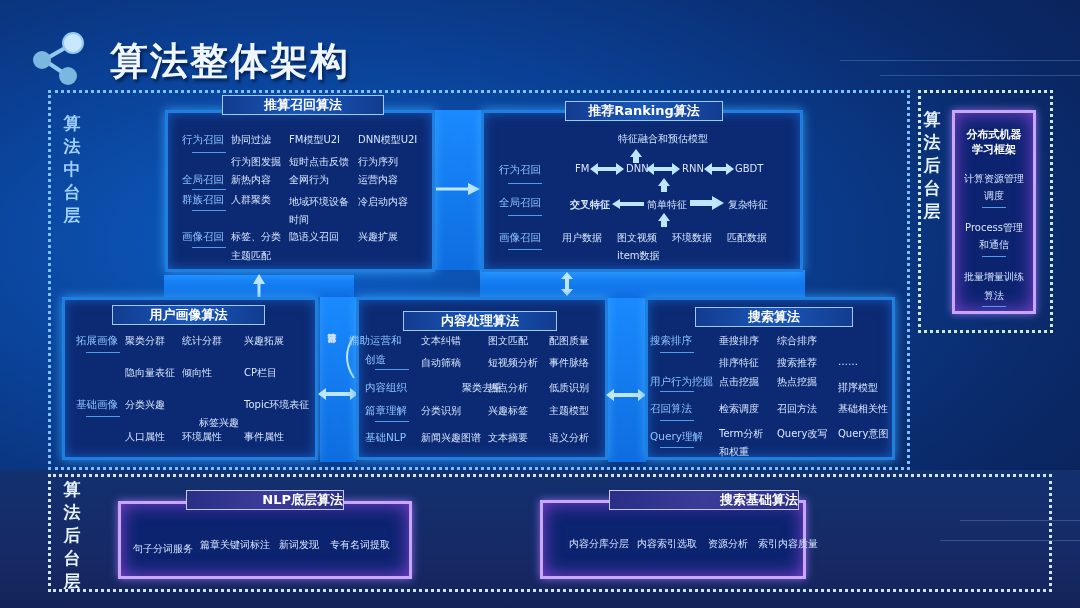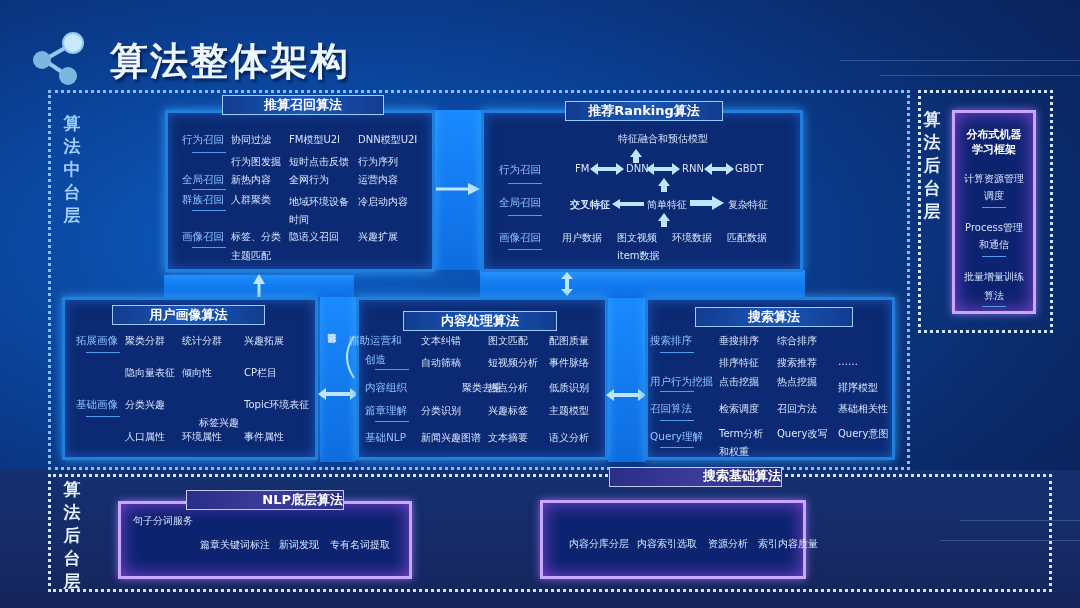--- a/index.html
+++ b/index.html
@@ -321,23 +321,23 @@
 
 <div class="cat" style="left:650px;top:430px;">Query理解</div>
 <div class="uline" style="left:660px;top:447px;"></div>
 <div class="cell" style="left:719px;top:427px;">Term分析</div>
 <div class="cell" style="left:777px;top:427px;">Query改写</div>
 <div class="cell" style="left:838px;top:427px;">Query意图</div>
 <div class="cell" style="left:719px;top:445px;">和权重</div>
 
 <div class="panel purple" style="left:118px;top:501px;width:294px;height:78px;"></div>
 <div class="ptitle purple" style="left:186px;top:490px;width:158px;">NLP底层算法</div>
-<div class="cell" style="left:133px;top:514px;">句子分词服务</div>
+<div class="cell" style="left:133px;top:542px;">句子分词服务</div>
 <div class="cell" style="left:200px;top:538px;">篇章关键词标注</div>
 <div class="cell" style="left:279px;top:538px;">新词发现</div>
 <div class="cell" style="left:330px;top:538px;">专有名词提取</div>
 
 <div class="panel purple" style="left:540px;top:500px;width:266px;height:79px;"></div>
-<div class="ptitle purple" style="left:609px;top:467px;width:173px;font-family:Liberation Mono, monospace;">搜索基础算法</div>
+<div class="ptitle purple" style="left:609px;top:490px;width:190px;">搜索基础算法</div>
 <div class="cell" style="left:569px;top:537px;">内容分库分层</div>
 <div class="cell" style="left:637px;top:537px;">内容索引选取</div>
 <div class="cell" style="left:708px;top:537px;">资源分析</div>
 <div class="cell" style="left:758px;top:537px;">索引内容质量</div>
 
 </body></html>

